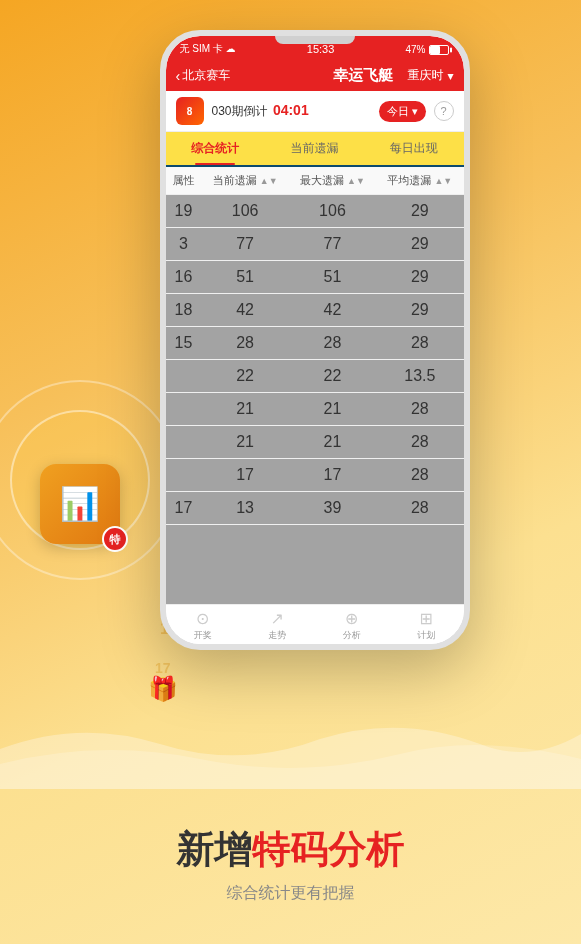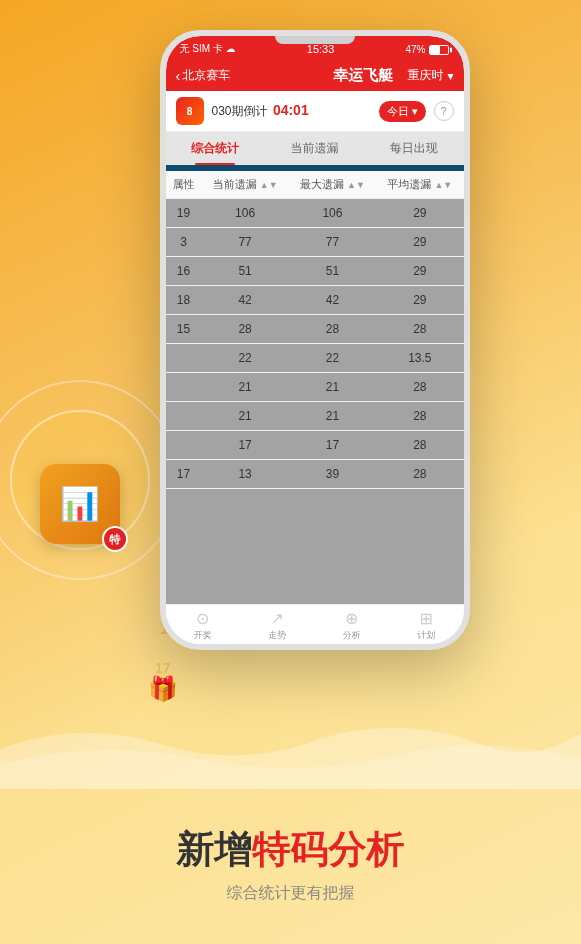--- a/index.html
+++ b/index.html
@@ -205,22 +205,22 @@
       display: flex;
       align-items: center;
       justify-content: center;
       font-size: 11px;
       color: #999;
     }
 
     
     .tabs {
       display: flex;
-      background: #e5e5e5;
-      border-bottom: 6px solid #0c4a6e;
+      background: #fde047;
+      border-bottom: 2px solid #0c4a6e;
       flex-shrink: 0;
     }
     .tab {
       flex: 1;
       text-align: center;
       padding: 8px 4px;
       font-size: 12px;
       color: #666;
       position: relative;
     }
@@ -260,21 +260,21 @@
       color: #555;
       font-weight: normal;
       border-bottom: 1px solid #eee;
       font-size: 11px;
     }
     td {
       padding: 7px 4px;
       text-align: center;
       color: #333;
       border-bottom: 1px solid #f0f0f0;
-      font-size: 12px;
+      font-size: 16px;
     }
     th .sort-arrow {
       font-size: 9px;
       color: #999;
     }
 
     
     .bottom-nav {
       display: flex;
       background: white;

